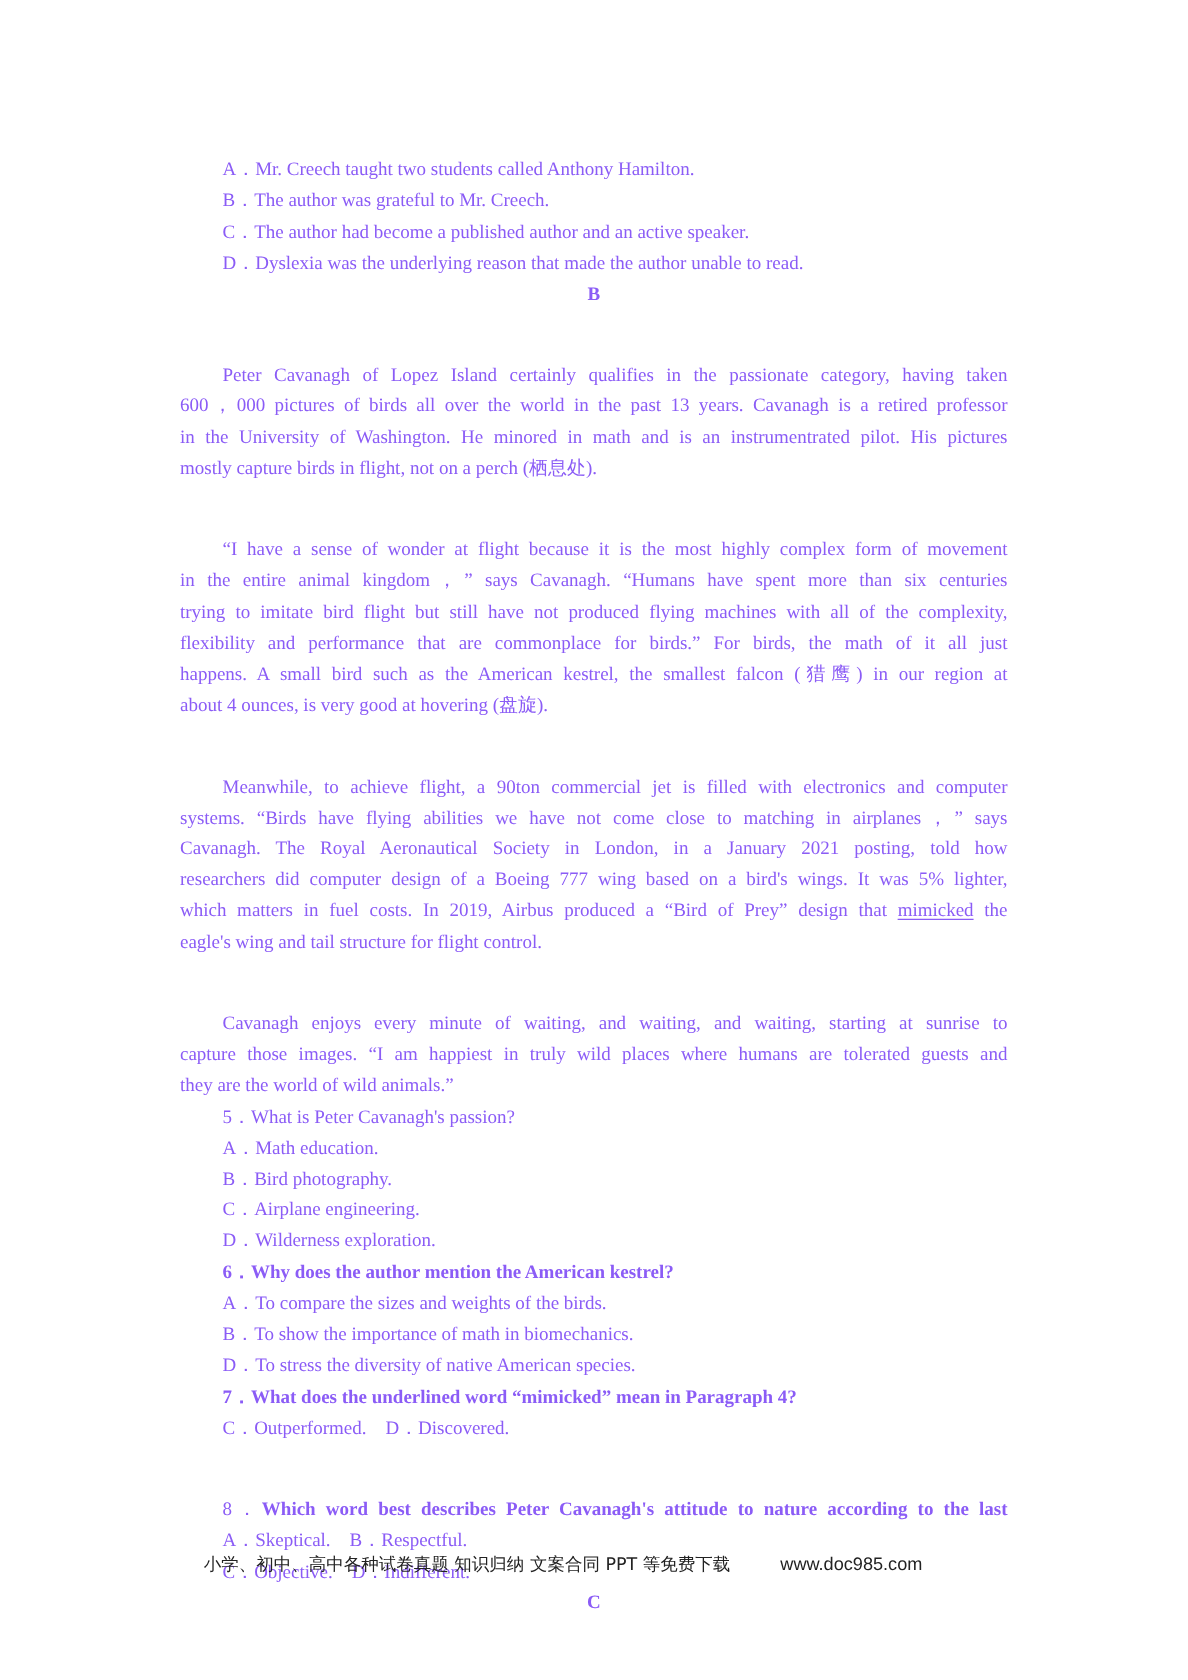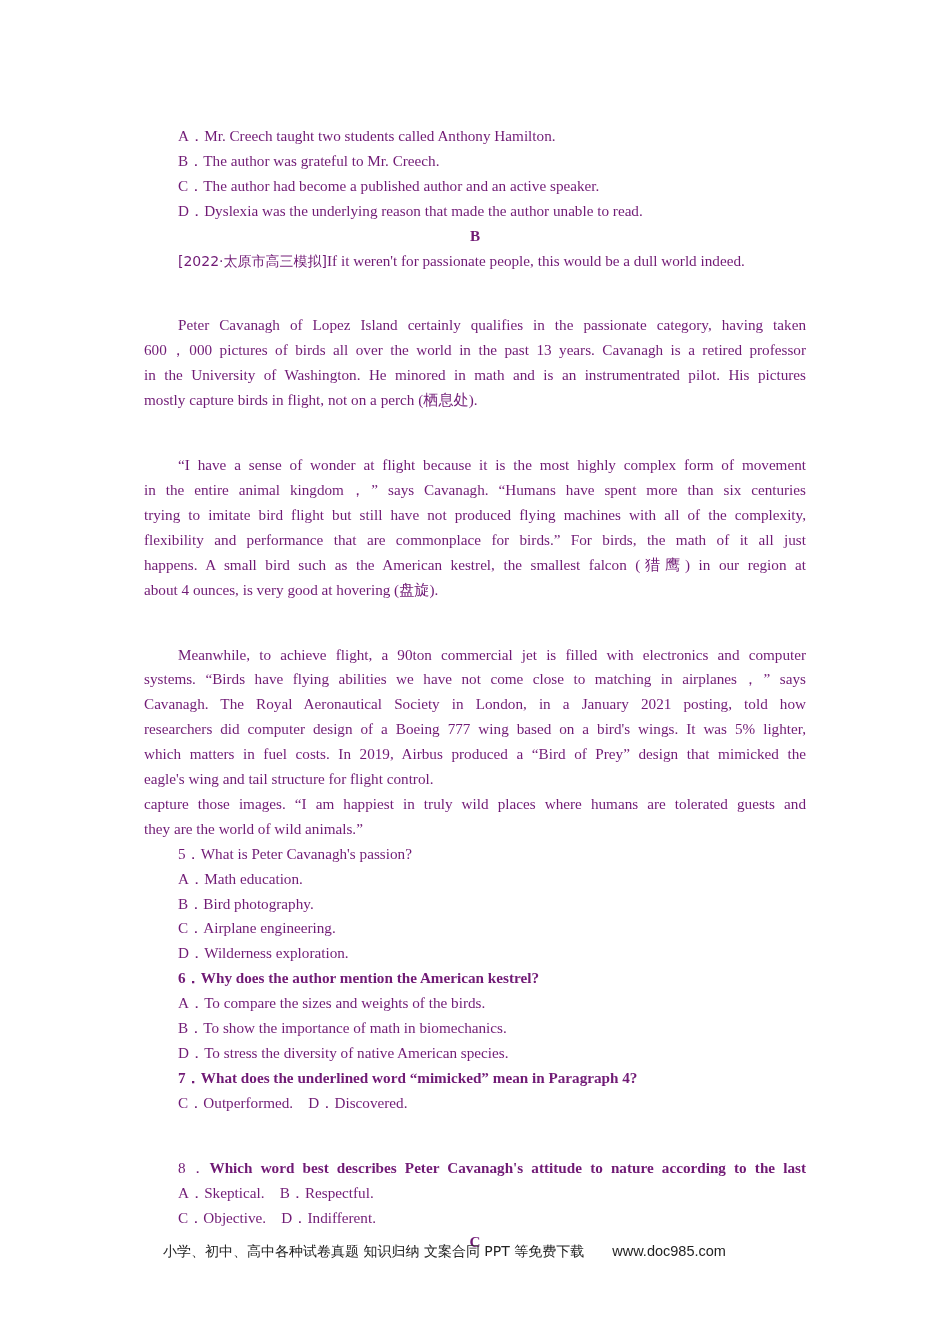--- a/index.html
+++ b/index.html
@@ -1,51 +1,50 @@
 <!DOCTYPE html>
 <html><head>
 <meta charset="utf-8">
 <style>
   html, body { margin: 0; padding: 0; background: #ffffff; }
   body { width: 950px; height: 1344px; position: relative; overflow: hidden; }
   .page {
     position: absolute; left: 144px; top: 124px; width: 662px;
     font-family: "Liberation Serif", "DejaVu Serif", serif;
-    font-size: 15.2px; color: #701a75; line-height: 24.9px;
+    font-size: 15.2px; color: #8b5cf6; line-height: 24.9px;
   }
   .line { display: block; white-space: nowrap; }
   .indent { padding-left: 34px; }
   .para-indent { text-indent: 34px; margin-top: 40px; }
   .justify { text-align: justify; text-align-last: justify; }
   .last { text-align: left; text-align-last: left; }
   .center { text-align: center; font-weight: bold; }
   .bold { font-weight: bold; }
-  .u { text-underline-offset: 2px; }
+  .u { text-decoration: underline; text-underline-offset: 2px; }
   .cjk { font-family: "DejaVu Sans", sans-serif; font-size: 14px; }
   .footer {
     position: absolute; left: 163px; top: 1243px; width: 630px;
     font-family: "DejaVu Sans", sans-serif; font-size: 14px; color: #222;
     white-space: nowrap;
   }
-  .footer .url { margin-left: 28px; font-family: "Liberation Sans", sans-serif; font-size: 14.5px; }
+  .footer .url { margin-left: 40px; font-family: "Liberation Sans", sans-serif; font-size: 14.5px; }
 </style>
 </head>
 <body>
 
 <div class="page">
 
   <div>
     <span class="line indent">A．Mr. Creech taught two students called Anthony Hamilton.</span>
     <span class="line indent">B．The author was grateful to Mr. Creech.</span>
     <span class="line indent">C．The author had become a published author and an active speaker.</span>
     <span class="line indent">D．Dyslexia was the underlying reason that made the author unable to read.</span>
   </div>
 
   <span class="line center">B</span>
-  <span class="line indent"><span class="cjk">[2022·太原市高三模拟]</span><span>If it weren't for passionate people, this would be a dull world indeed.</span></span>
 
   <div>
     <span class="line justify para-indent">Peter Cavanagh of Lopez Island certainly qualifies in the passionate category, having taken</span>
     <span class="line justify">600，000 pictures of birds all over the world in the past 13 years. Cavanagh is a retired professor</span>
     <span class="line justify">in the University of Washington. He minored in math and is an instrumentrated pilot. His pictures</span>
     <span class="line last">mostly capture birds in flight, not on a perch (栖息处).</span>
   </div>
 
   <div>
     <span class="line justify para-indent">“I have a sense of wonder at flight because it is the most highly complex form of movement</span>
@@ -59,20 +58,21 @@
   <div>
     <span class="line justify para-indent">Meanwhile, to achieve flight, a 90ton commercial jet is filled with electronics and computer</span>
     <span class="line justify">systems. “Birds have flying abilities we have not come close to matching in airplanes，” says</span>
     <span class="line justify">Cavanagh. The Royal Aeronautical Society in London, in a January 2021 posting, told how</span>
     <span class="line justify">researchers did computer design of a Boeing 777 wing based on a bird's wings. It was 5% lighter,</span>
     <span class="line justify"><span>which matters in fuel costs. In 2019, Airbus produced a “Bird of Prey” design that </span><span class="u">mimicked</span><span> the</span></span>
     <span class="line last">eagle's wing and tail structure for flight control.</span>
   </div>
 
   <div>
+    <span class="line justify para-indent">Cavanagh enjoys every minute of waiting, and waiting, and waiting, starting at sunrise to</span>
     <span class="line justify">capture those images. “I am happiest in truly wild places where humans are tolerated guests and</span>
     <span class="line last">they are the world of wild animals.”</span>
   </div>
 
   <div>
     <span class="line indent">5．What is Peter Cavanagh's passion?</span>
     <span class="line indent">A．Math education.</span>
     <span class="line indent">B．Bird photography.</span>
     <span class="line indent">C．Airplane engineering.</span>
     <span class="line indent">D．Wilderness exploration.</span>

